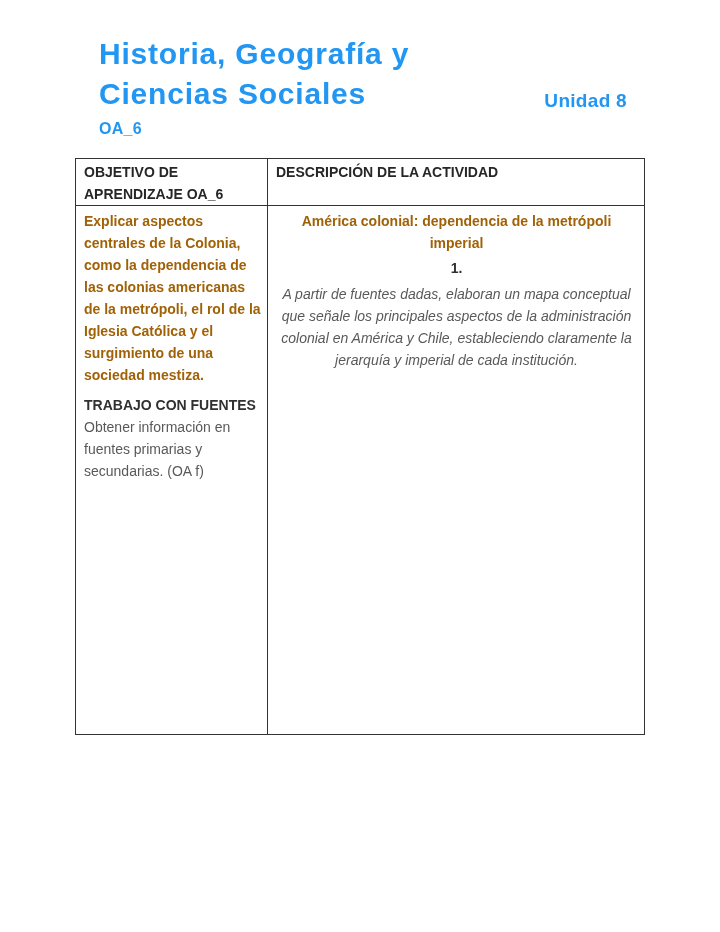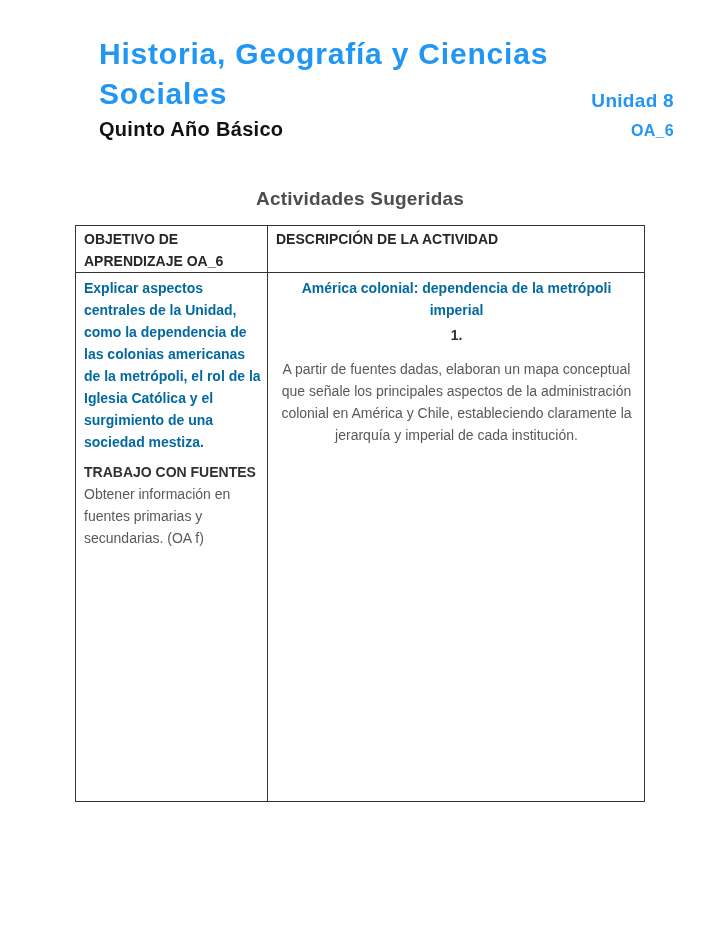--- a/index.html
+++ b/index.html
@@ -12,21 +12,21 @@
     width: 720px;
     height: 932px;
     background: #ffffff;
     font-family: "Liberation Sans", sans-serif;
     overflow: hidden;
     margin: 0 auto;
   }
 
   
   .doc-header {
-    padding: 34px 46px 0 99px;
+    padding: 34px 93px 0 99px;
   }
   .hdr-row1 {
     display: flex;
     justify-content: space-between;
     align-items: flex-end;
   }
   .course-title {
     margin: 0;
     max-width: 500px;
     font-size: 30px;
@@ -117,21 +117,21 @@
     height: 524px;
     padding: 4px 8px 0 9px;
     text-align: center;
   }
   .tline {
     white-space: nowrap;
     line-height: 22px;
   }
   .bold-dark {
     font-weight: bold;
-    color: #0369a1;
+    color: #a16207;
   }
   .gray-text {
     font-weight: normal;
     color: #595959;
   }
   .sources-block {
     margin-top: 8px;
   }
   .sources-heading {
     font-weight: bold;
@@ -139,58 +139,57 @@
     line-height: 22px;
     white-space: nowrap;
   }
   .activity-number {
     margin-top: 3px;
     font-weight: bold;
     color: #303030;
     line-height: 22px;
   }
   .activity-desc {
-    margin-top: 12px;
+    margin-top: 4px;
+    font-style: italic;
   }
 </style>
 </head>
 <body>
 
 <div class="page">
 
   <header class="doc-header">
     <div class="hdr-row1">
       <h1 class="course-title">Historia, Geografía y Ciencias Sociales</h1>
       <div class="unit-label">Unidad 8</div>
     </div>
     <div class="hdr-row2">
-      <div class="grade-level">Quinto Año Básico</div>
       <div class="oa-code">OA_6</div>
     </div>
   </header>
 
-  <h2 class="section-title">Actividades Sugeridas</h2>
 
   <table class="activities">
     <colgroup>
       <col class="col-left">
       <col class="col-right">
     </colgroup>
     <thead>
       <tr>
         <th class="obj-hdr">OBJETIVO DE APRENDIZAJE OA_6</th>
         <th class="desc-hdr">DESCRIPCIÓN DE LA ACTIVIDAD</th>
       </tr>
     </thead>
     <tbody>
       <tr>
         <td class="obj-cell">
           <div class="bold-dark">
               <div class="tline">Explicar aspectos</div>
-              <div class="tline">centrales de la Unidad,</div>
+              <div class="tline">centrales de la Colonia,</div>
               <div class="tline">como la dependencia de</div>
               <div class="tline">las colonias americanas</div>
               <div class="tline">de la metrópoli, el rol de la</div>
               <div class="tline">Iglesia Católica y el</div>
               <div class="tline">surgimiento de una</div>
               <div class="tline">sociedad mestiza.</div>
             </div>
           <div class="sources-block">
             <div class="sources-heading">TRABAJO CON FUENTES</div>
             <div class="gray-text">

